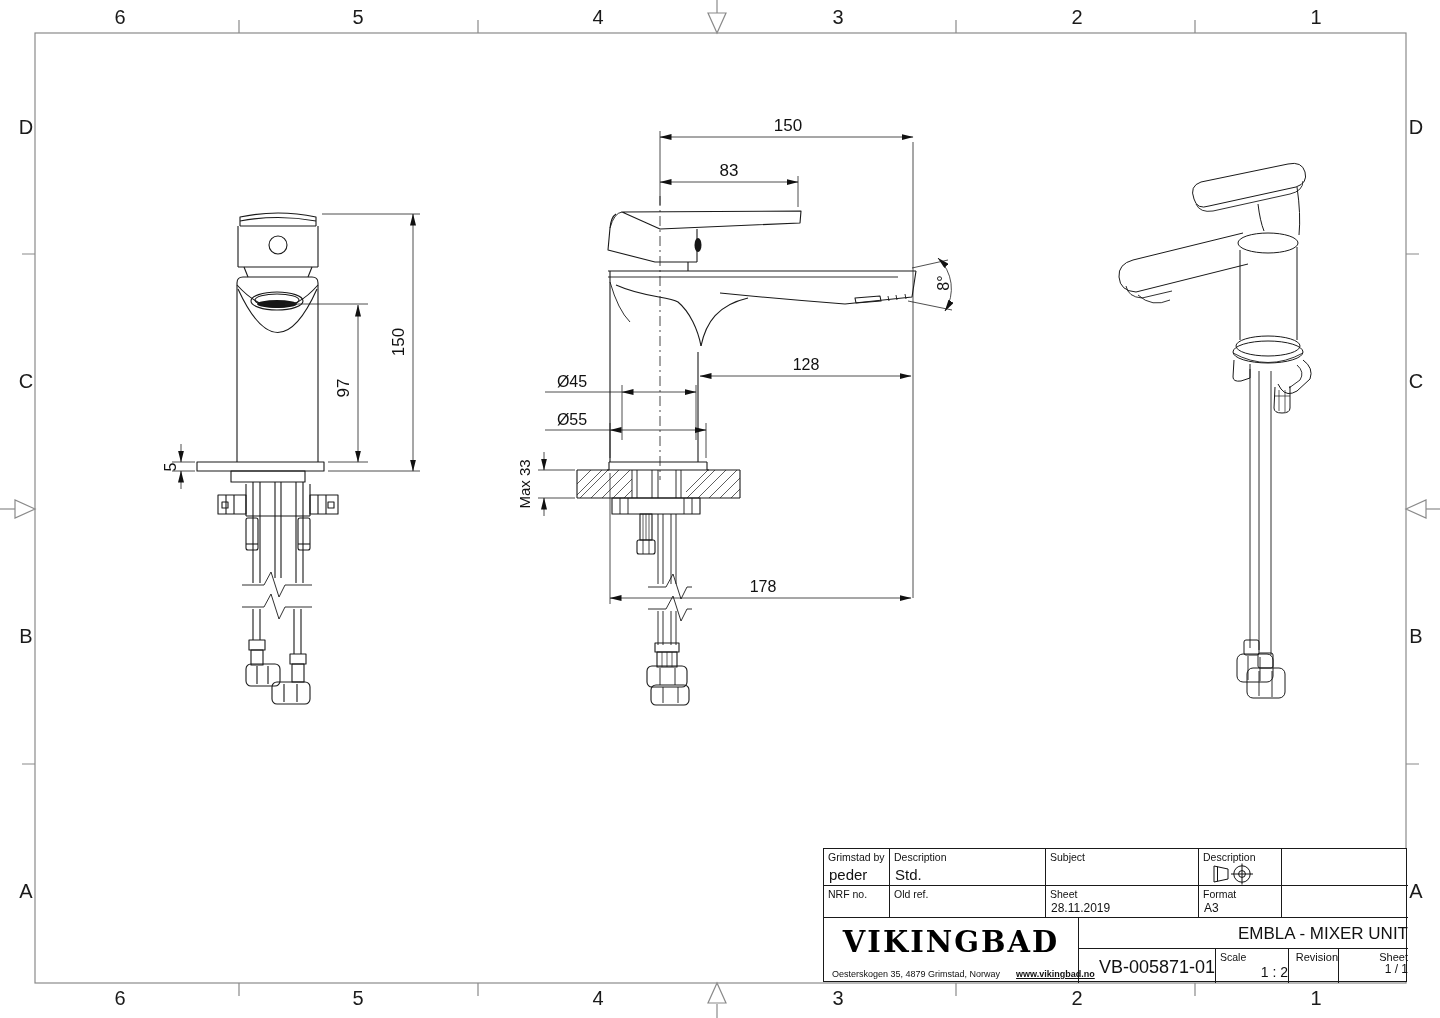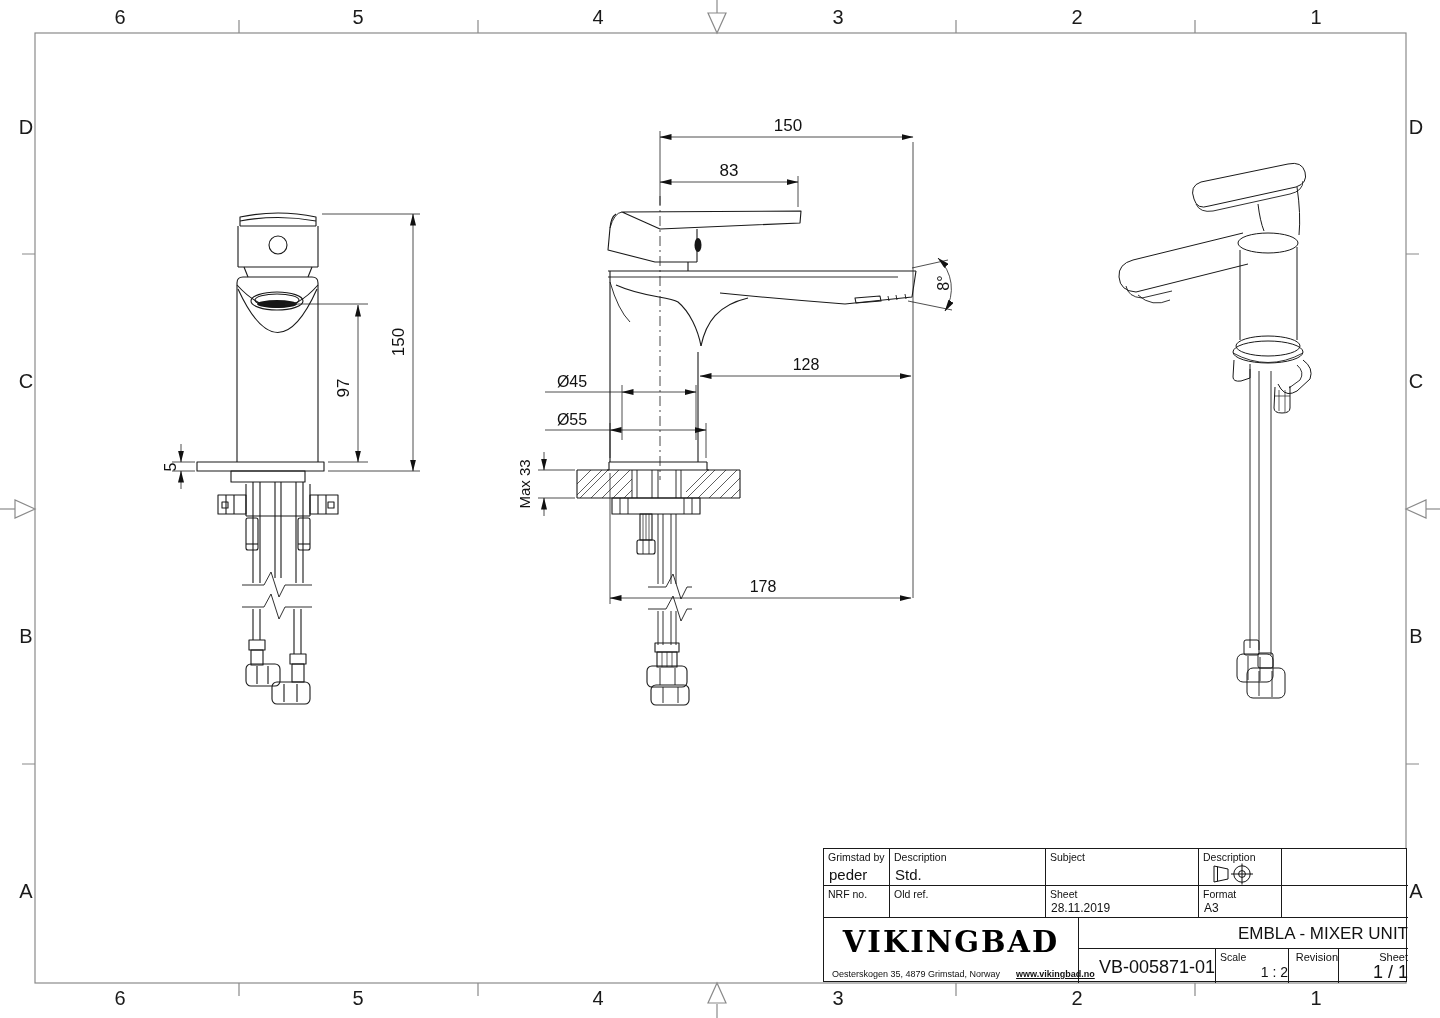--- a/index.html
+++ b/index.html
@@ -341,15 +341,15 @@
   <div class="tb-cell no-b" style="left:392px;top:100px;width:73px;height:34px">
     <span class="tb-label">Scale</span>
     <span class="tb-center" style="top:15px;font-size:14px">1 : 2</span>
   </div>
   <div class="tb-cell no-b" style="left:465px;top:100px;width:50px;height:34px">
     <span class="tb-center" style="top:2px;font-size:11px">Revision</span>
     <span class="tb-center" style="top:15px;font-size:14px"></span>
   </div>
   <div class="tb-cell no-b no-r" style="left:515px;top:100px;width:69px;height:34px">
     <span class="tb-center" style="top:2px;font-size:11px">Sheet</span>
-    <span class="tb-center" style="top:13px;font-size:18px">1 / 1</span>
+    <span class="tb-center" style="top:13px;font-size:12px">1 / 1</span>
   </div>
 </div>
 
 </body></html>

